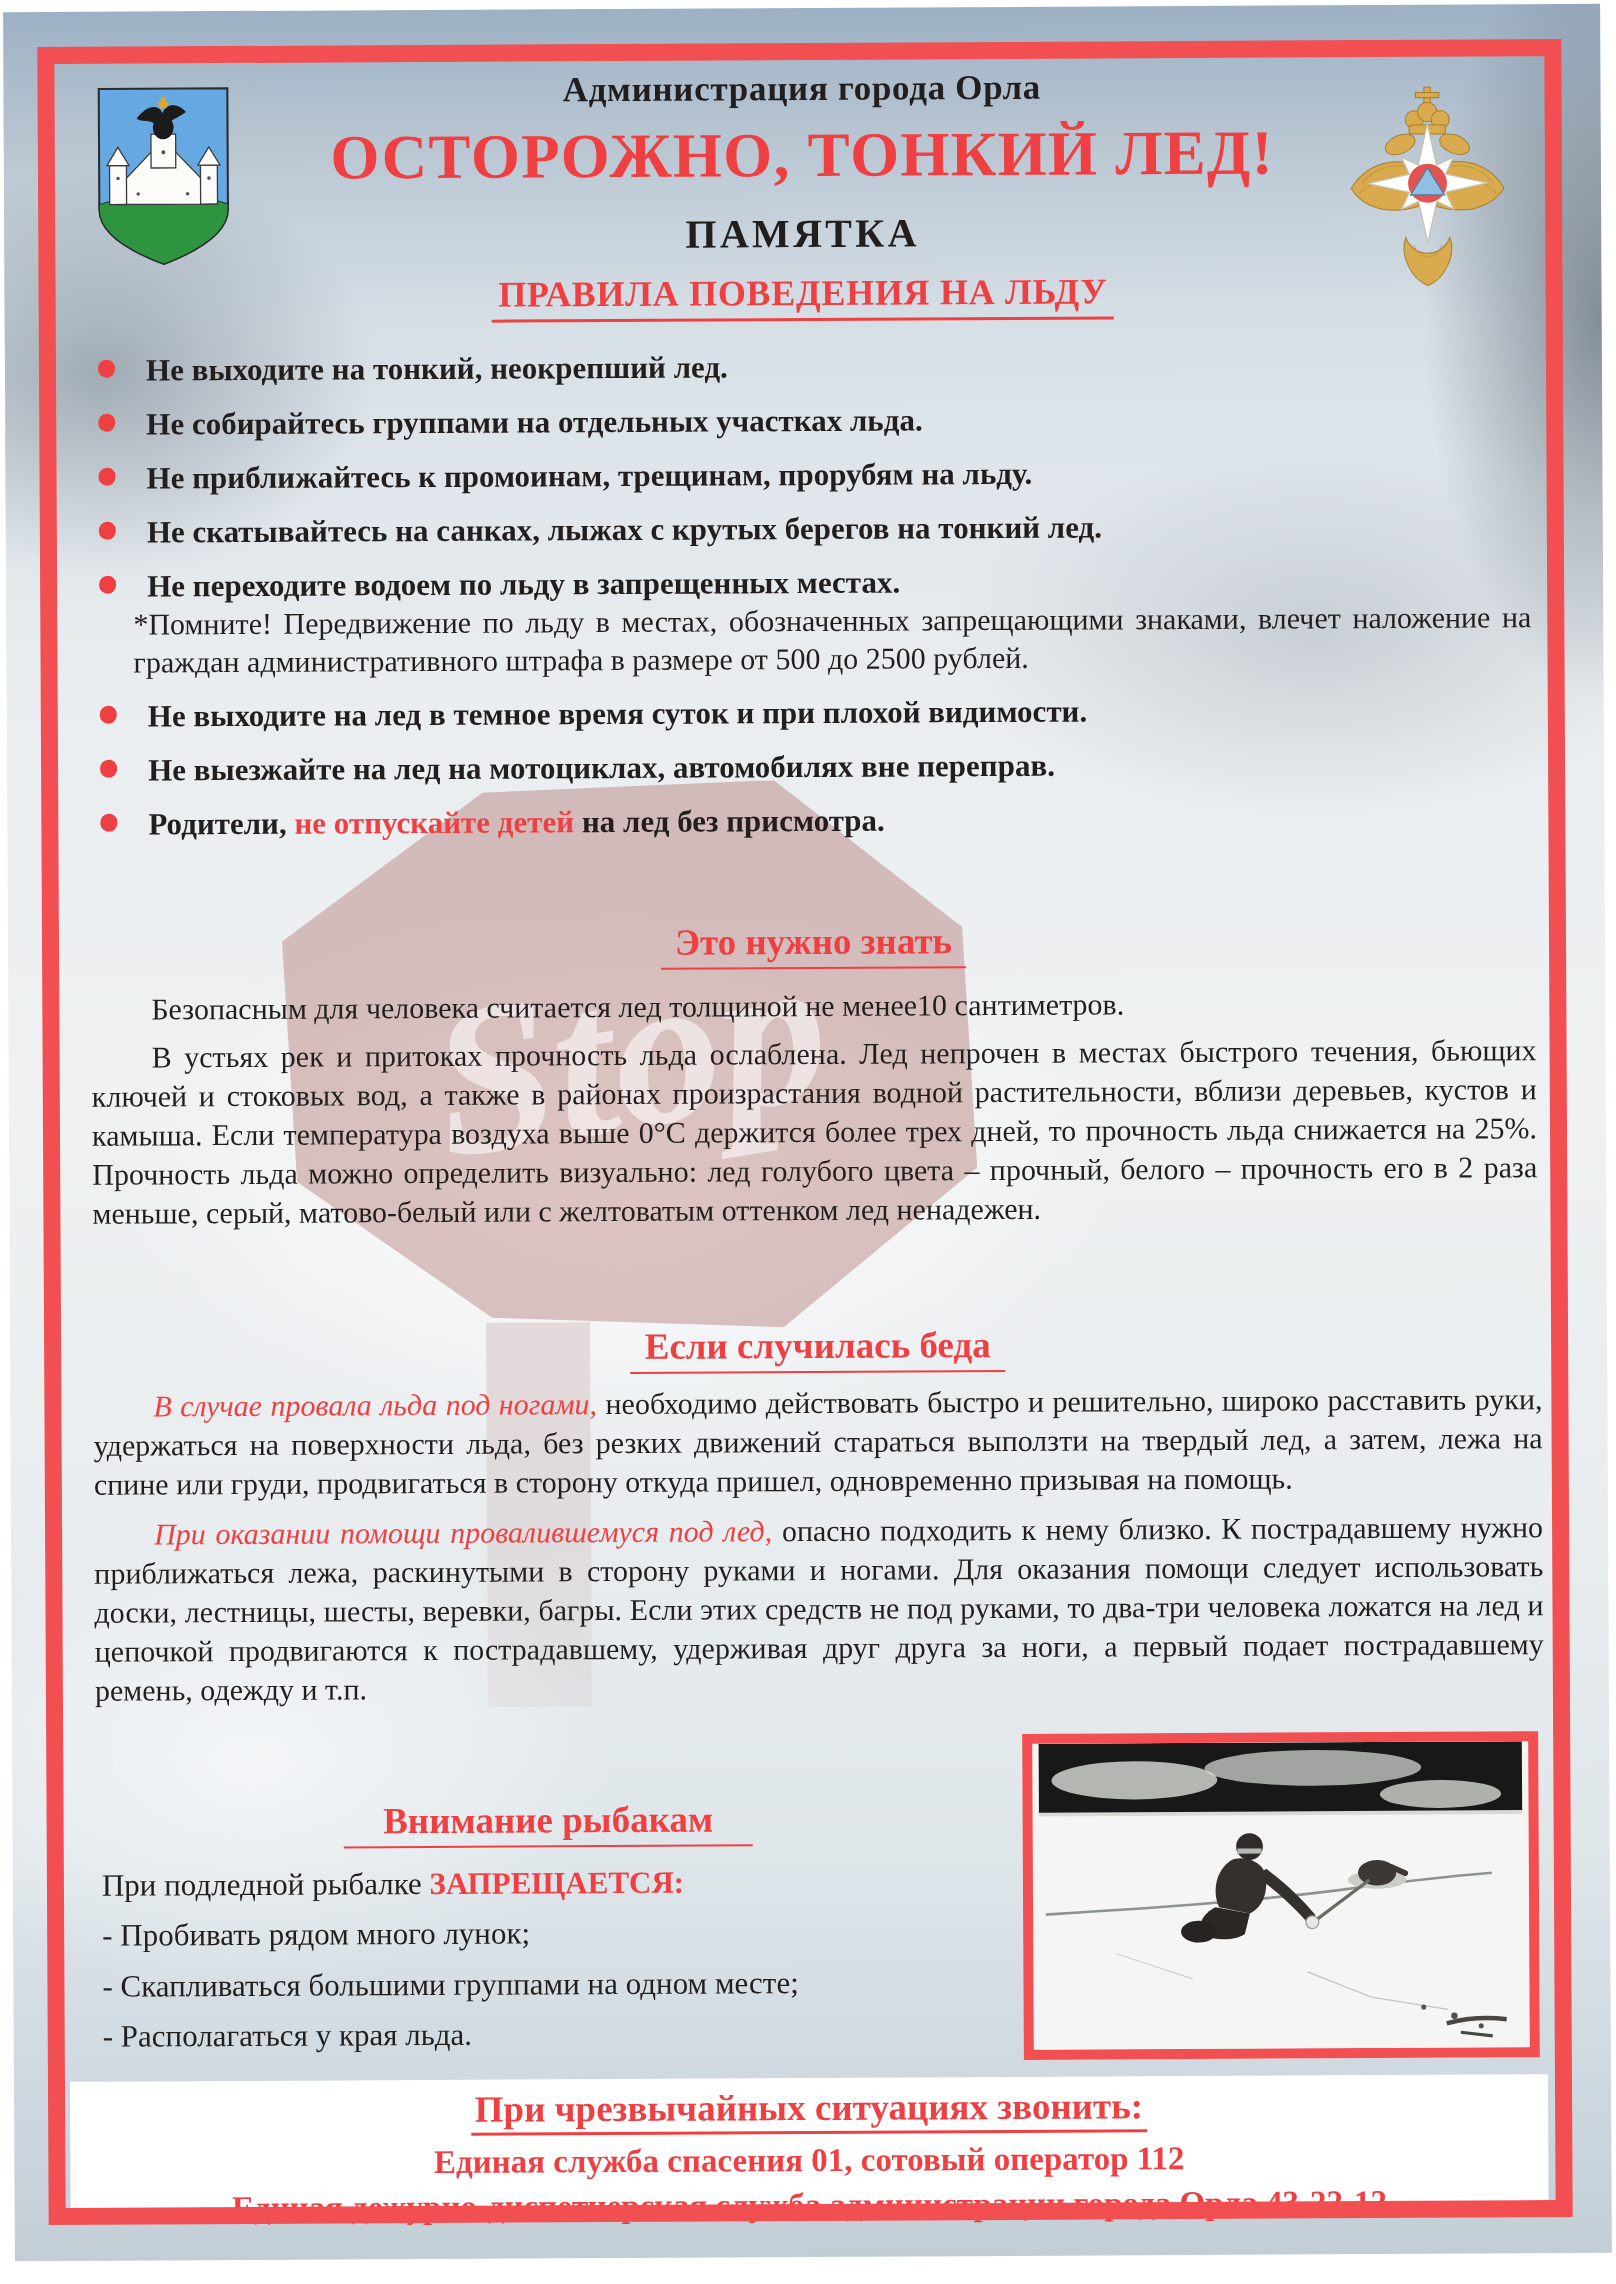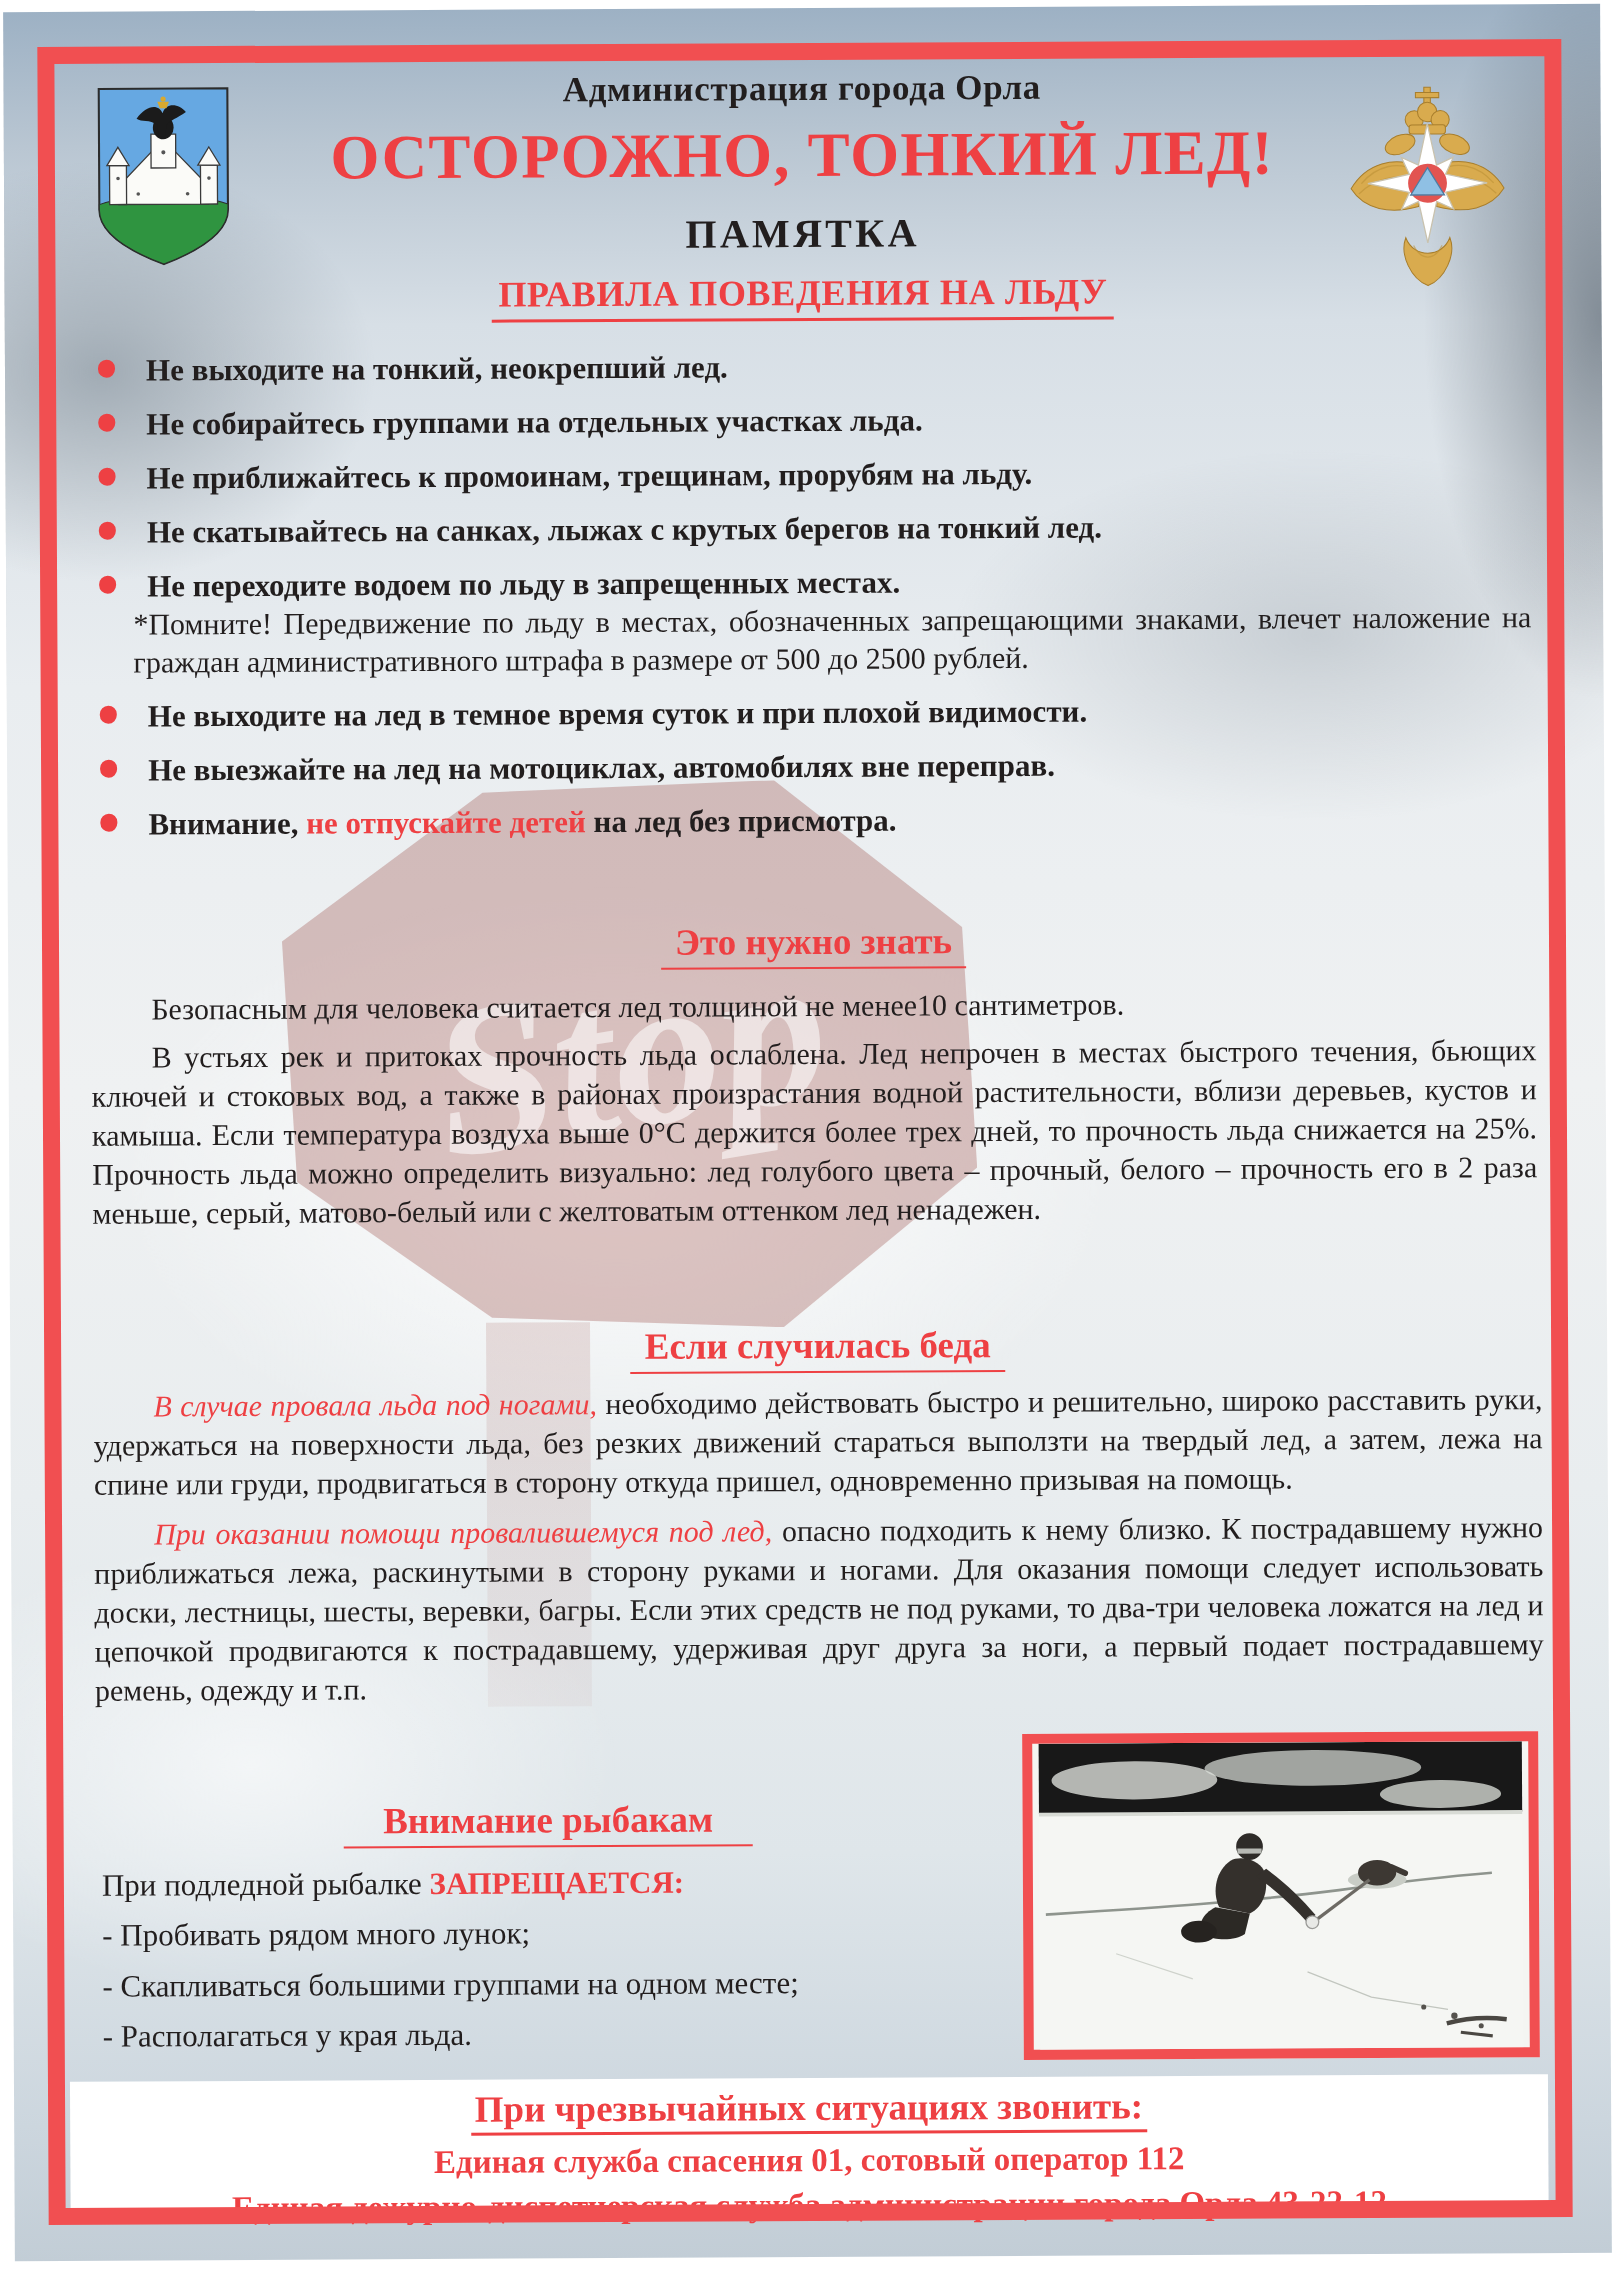--- a/index.html
+++ b/index.html
@@ -178,21 +178,21 @@
       <div class="rule">
         <span class="bullet"></span>
         <span>Не выходите на лед в темное время суток и при плохой видимости.</span>
       </div>
       <div class="rule">
         <span class="bullet"></span>
         <span>Не выезжайте на лед на мотоциклах, автомобилях вне переправ.</span>
       </div>
       <div class="rule">
         <span class="bullet"></span>
-        <span>Внимание, </span><span class="hl">не отпускайте детей</span><span> на лед без присмотра.</span>
+        <span>Родители, </span><span class="hl">не отпускайте детей</span><span> на лед без присмотра.</span>
       </div>
     </div>
 
     <div class="section know">
       <div class="sec-head">
         <span>Это нужно знать</span>
       </div>
       <div class="para first">Безопасным для человека считается лед толщиной не менее10 сантиметров.</div>
       <div class="para">В устьях рек и притоках прочность льда ослаблена. Лед непрочен в местах быстрого течения, бьющих ключей и стоковых вод, а также в районах произрастания водной растительности, вблизи деревьев, кустов и камыша. Если температура воздуха выше 0°С держится более трех дней, то прочность льда снижается на 25%. Прочность льда можно определить визуально: лед голубого цвета – прочный, белого – прочность его в 2 раза меньше, серый, матово-белый или с желтоватым оттенком лед ненадежен.</div>
     </div>

